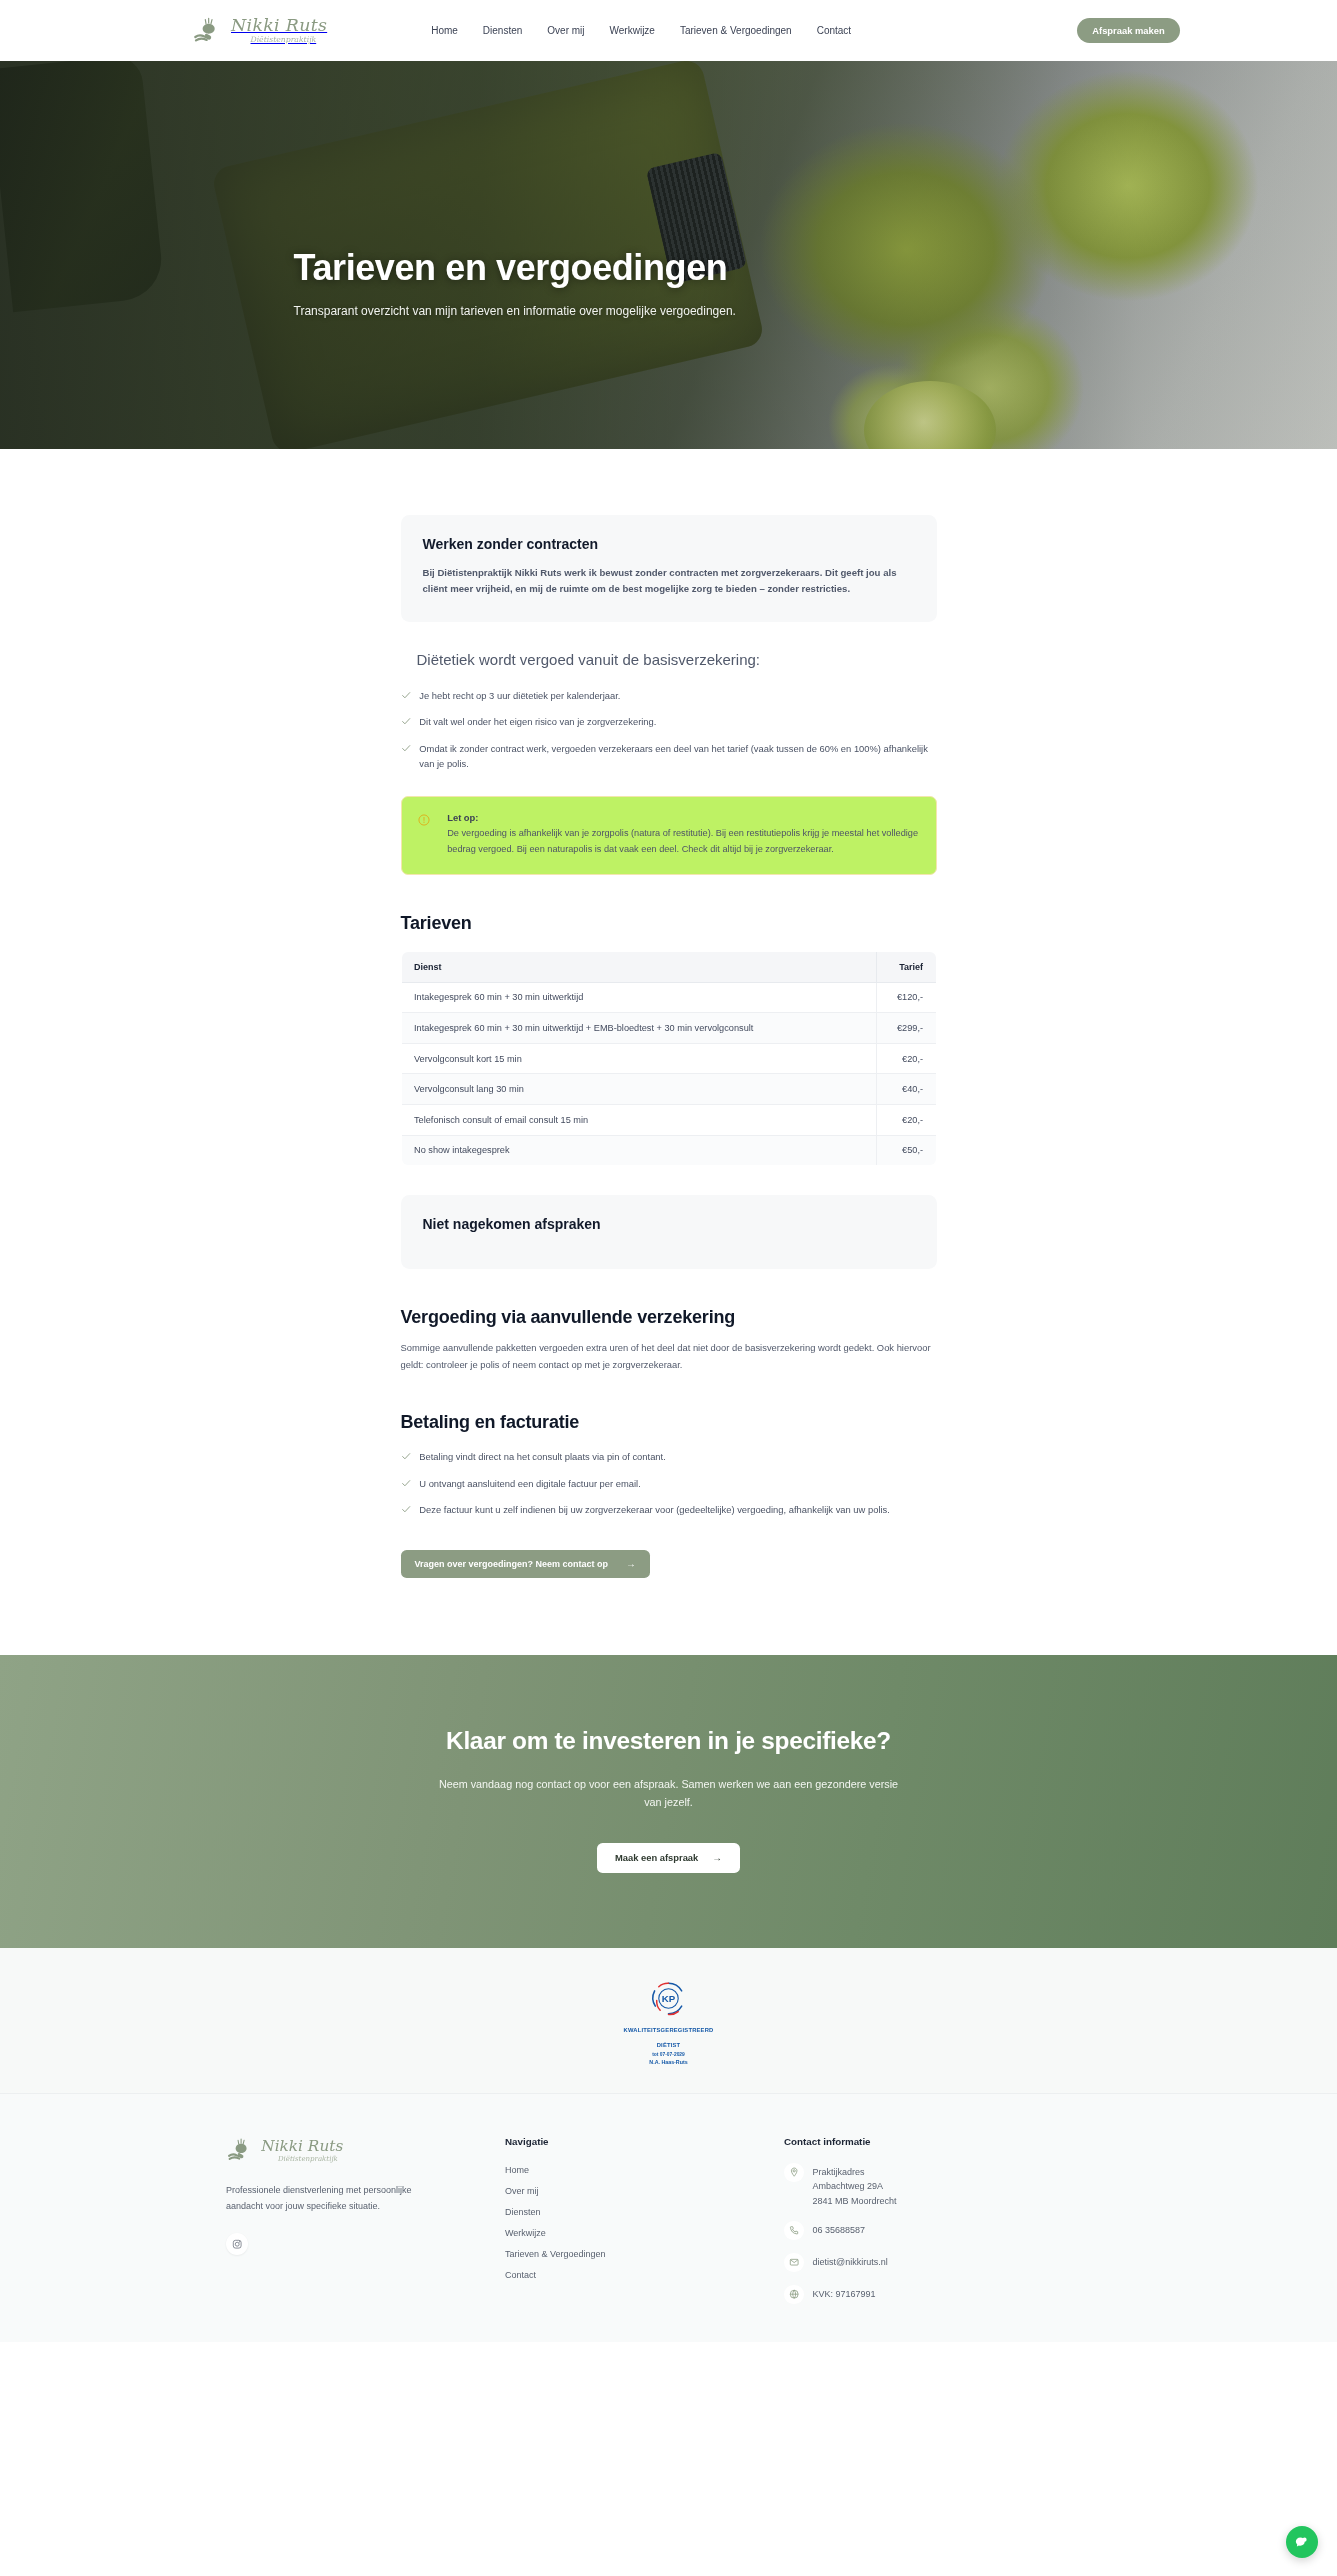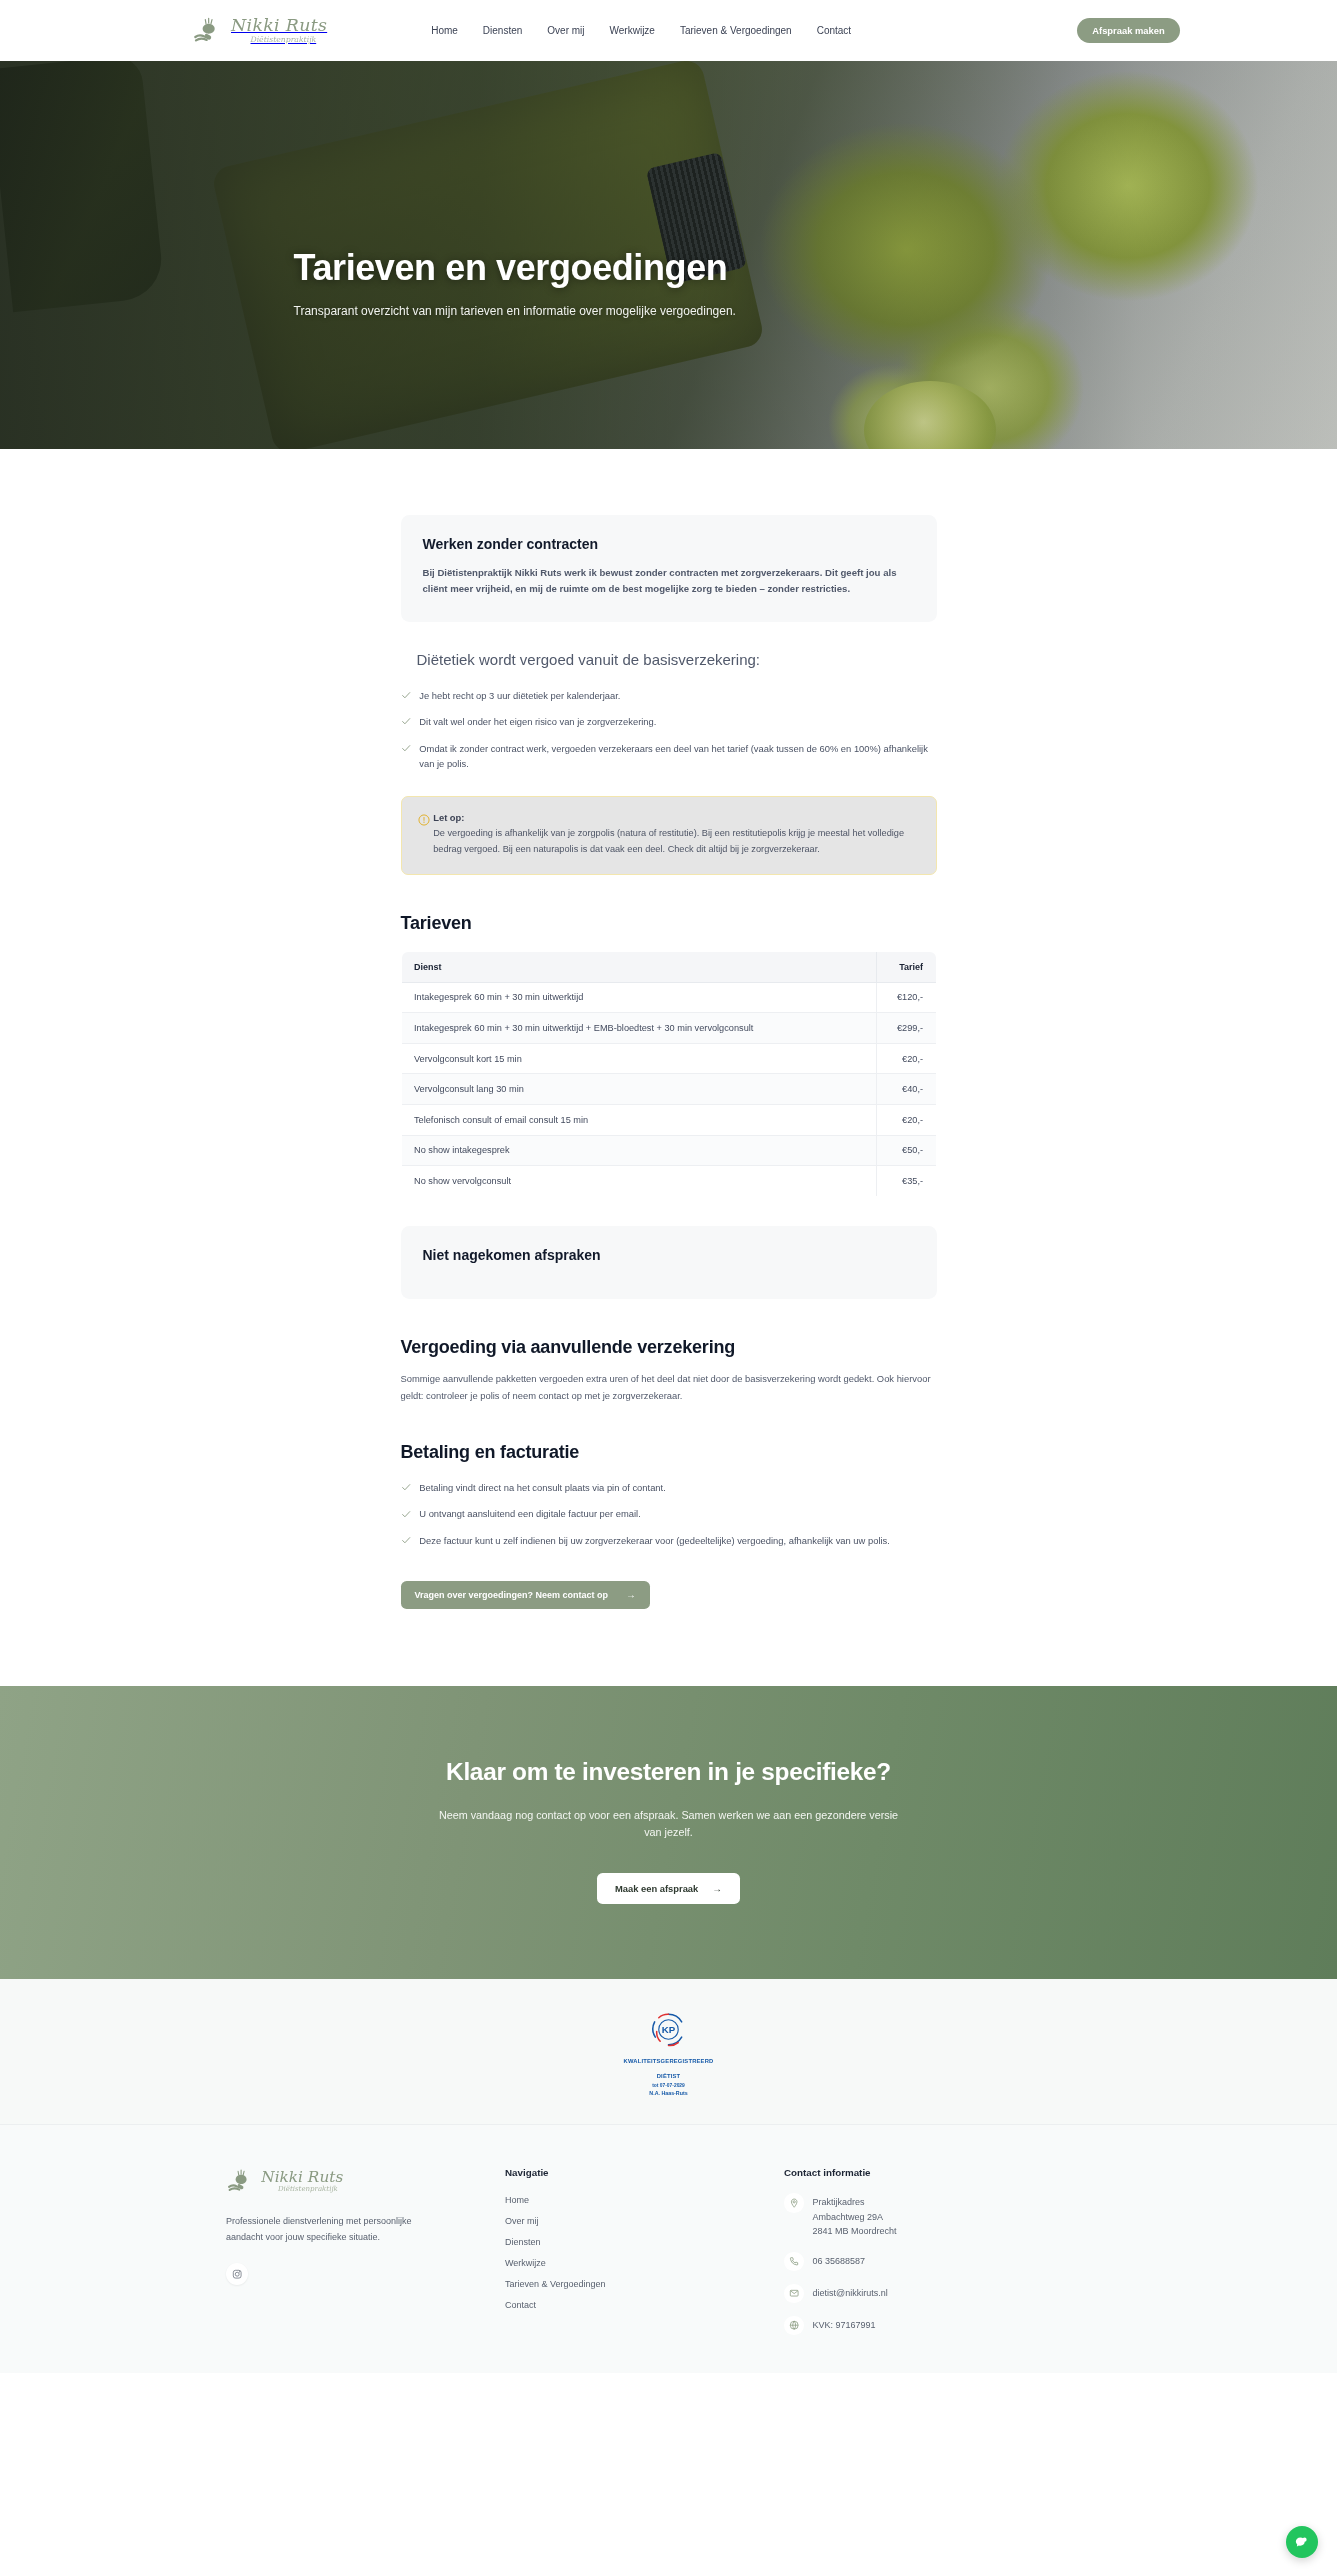--- a/index.html
+++ b/index.html
@@ -200,26 +200,26 @@
     color:#4b5365;
   }
   .tick{
     flex:none;
     width:10.4px;height:10.4px;
     margin-top:2.1px;
     color:#8c9c83;
   }
   .notice{
     margin-top:24px;
-    background:#e5e5e5;
+    background:#bef264;
     border:0.7px solid #f3e6ae;
     border-radius:7px;
     padding:15.3px 16.7px 16.7px;
     display:flex;
-    gap:3px;
+    gap:17px;
   }
   .notice-icon{
     flex:none;
     width:12px;height:12px;
     margin-top:1.4px;
     color:#e0a915;
   }
   .notice-title{
     font-size:9.4px;
     font-weight:700;
@@ -608,24 +608,20 @@
           <td class="cell-rate">€40,-</td>
         </tr>
         <tr>
           <td>Telefonisch consult of email consult 15 min</td>
           <td class="cell-rate">€20,-</td>
         </tr>
         <tr>
           <td>No show intakegesprek</td>
           <td class="cell-rate">€50,-</td>
         </tr>
-        <tr>
-          <td>No show vervolgconsult</td>
-          <td class="cell-rate">€35,-</td>
-        </tr>
       </tbody>
     </table>
 
     <section class="info-card" style="margin-top:29px;">
       <h2>Niet nagekomen afspraken</h2>
     </section>
 
     <h2 class="section-title">Vergoeding via aanvullende verzekering</h2>
     <p class="section-para">Sommige aanvullende pakketten vergoeden extra uren of het deel dat niet door de basisverzekering wordt gedekt. Ook hiervoor geldt: controleer je polis of neem contact op met je zorgverzekeraar.</p>
 

